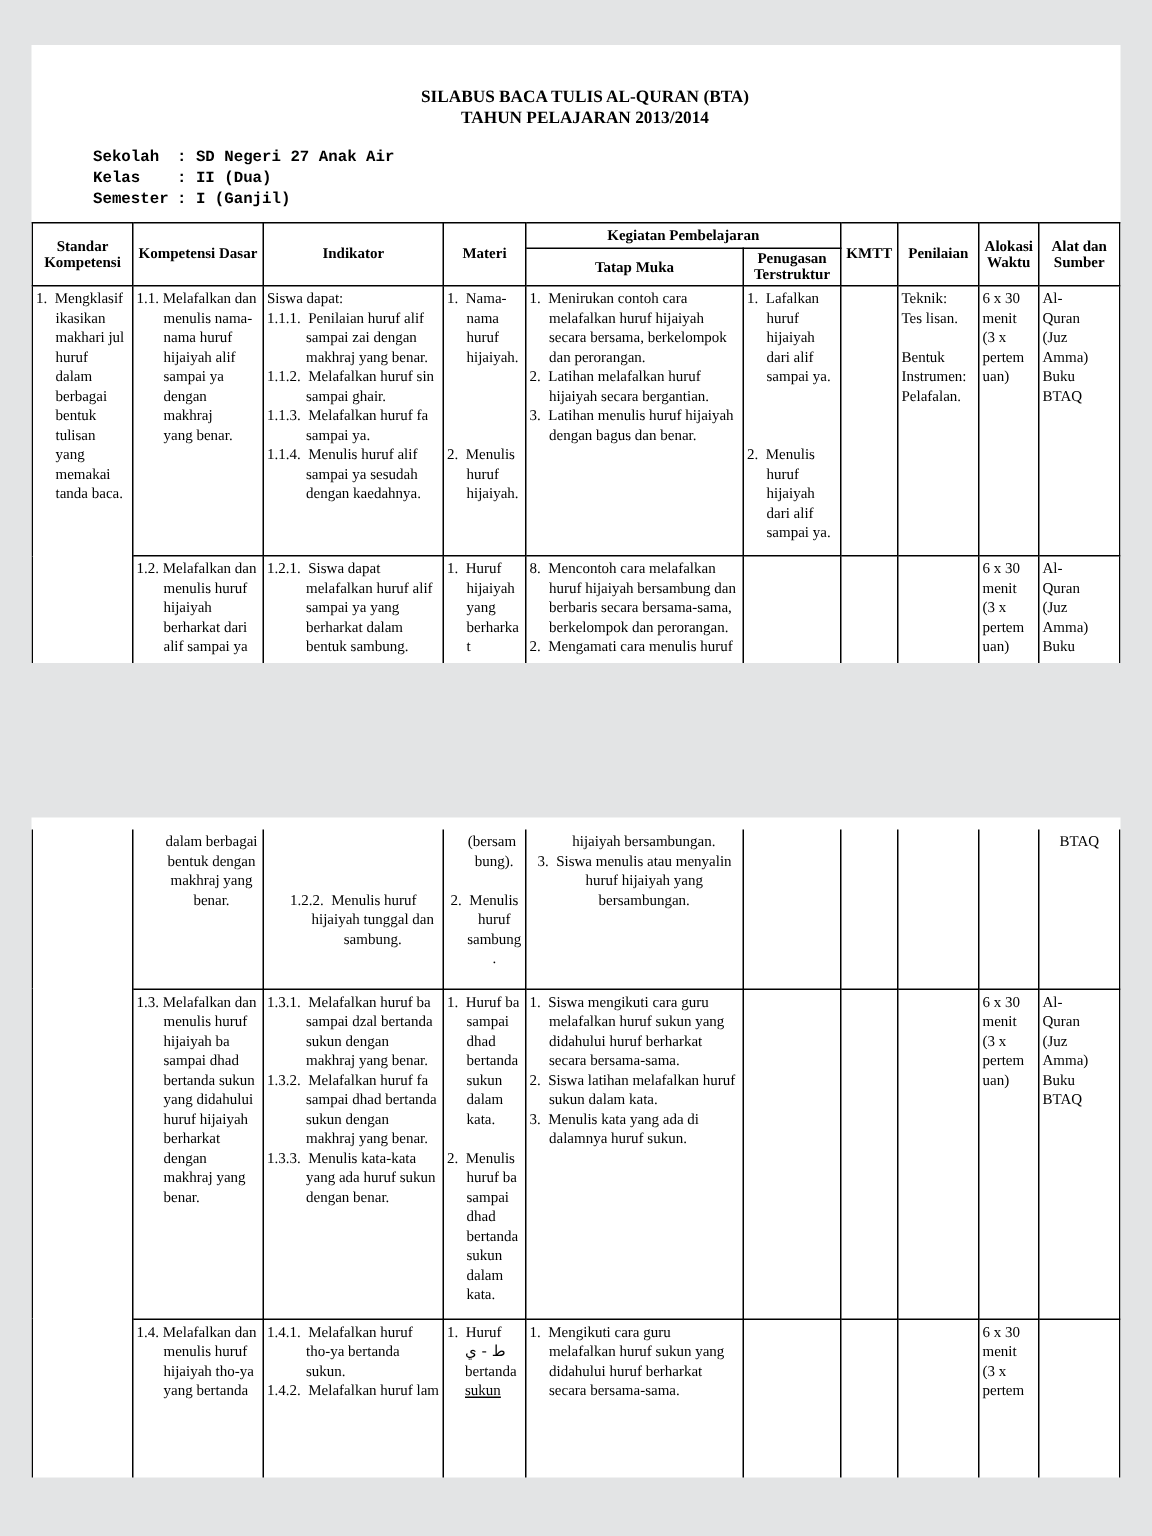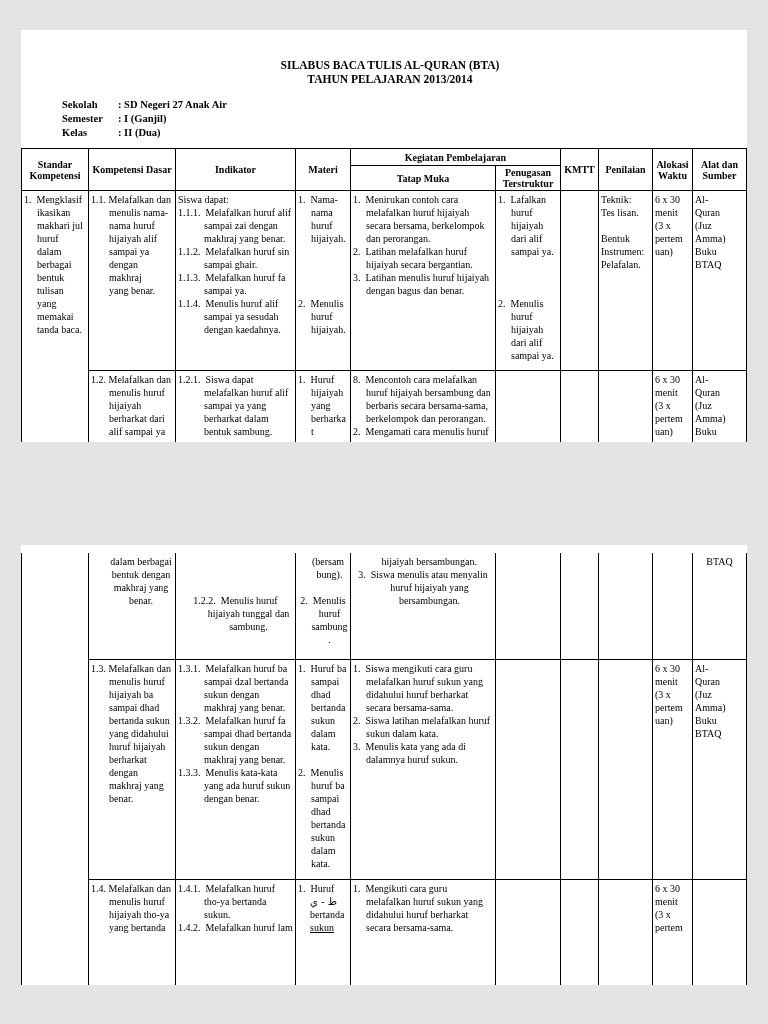--- a/index.html
+++ b/index.html
@@ -4,21 +4,21 @@
 <style>
   * { margin:0; padding:0; box-sizing:border-box; }
   html, body { width:768px; height:1024px; }
   body { background:#e3e4e5; font-family:"Liberation Serif", serif; color:#000; }
   .page { position:absolute; left:21px; width:726px; background:#fff; overflow:hidden; }
   #page1 { top:30px; height:412px; }
   #page2 { top:545px; height:440px; padding-top:8px; }
   .title { text-align:center; font-weight:bold; font-size:11.5px; line-height:14px; }
   .title-block { margin-top:28px;padding-left:12px; }
   .info-block { margin:12px 0 0 41px; font-weight:bold; font-size:10.5px; line-height:14px; }
-  .info-row { display:flex; }
+  .info-row { display:flex;font-family:Liberation Mono, monospace; }
   .info-label { width:56px; }
   table { border-collapse:collapse; table-layout:fixed; width:726px; }
   #page1 table { margin-top:8px; }
   td, th { border:1px solid #000; vertical-align:top; font-size:10px; line-height:13px; padding:2px; overflow:hidden; }
   th { font-weight:bold; text-align:center; vertical-align:middle; line-height:11px; padding:1px; }
   #page1 thead tr:nth-child(1) { height:17px; }
   #page1 thead tr:nth-child(2) { height:25px; }
   #page1 tbody tr:nth-child(1) { height:180px; }
   #page1 tbody tr:nth-child(2) { height:100px; }
   #page2 tbody tr:nth-child(1) { height:106px;text-align:center; }
@@ -43,26 +43,26 @@
     <div class="title">SILABUS BACA TULIS AL-QURAN (BTA)</div>
     <div class="title">TAHUN PELAJARAN 2013/2014</div>
   </div>
 
   <div class="info-block">
     <div class="info-row">
       <span class="info-label">Sekolah</span>
       <span>: SD Negeri 27 Anak Air</span>
     </div>
     <div class="info-row">
+      <span class="info-label">Kelas</span>
+      <span>: II (Dua)</span>
+    </div>
+    <div class="info-row">
       <span class="info-label">Semester</span>
       <span>: I (Ganjil)</span>
-    </div>
-    <div class="info-row">
-      <span class="info-label">Kelas</span>
-      <span>: II (Dua)</span>
     </div>
   </div>
 
   <table>
     <colgroup>
       <col style="width:67px">
         <col style="width:87px">
         <col style="width:120px">
         <col style="width:55px">
       <col style="width:145px">
@@ -108,21 +108,21 @@
             <div class="ln">1.1. Melafalkan dan
 menulis nama-
 nama huruf
 hijaiyah alif
 sampai ya
 dengan makhraj
 yang benar.</div>
           </td>
         <td class="h26">
             <div class="ln">Siswa dapat:</div>
-            <div class="ln">1.1.1.  Melafalkan huruf alif
+            <div class="ln">1.1.1.  Penilaian huruf alif
 sampai zai dengan
 makhraj yang benar.</div>
             <div class="ln">1.1.2.  Melafalkan huruf sin
 sampai ghair.</div>
             <div class="ln">1.1.3.  Melafalkan huruf fa
 sampai ya.</div>
             <div class="ln">1.1.4.  Menulis huruf alif
 sampai ya sesudah
 dengan kaedahnya.</div>
           </td>

